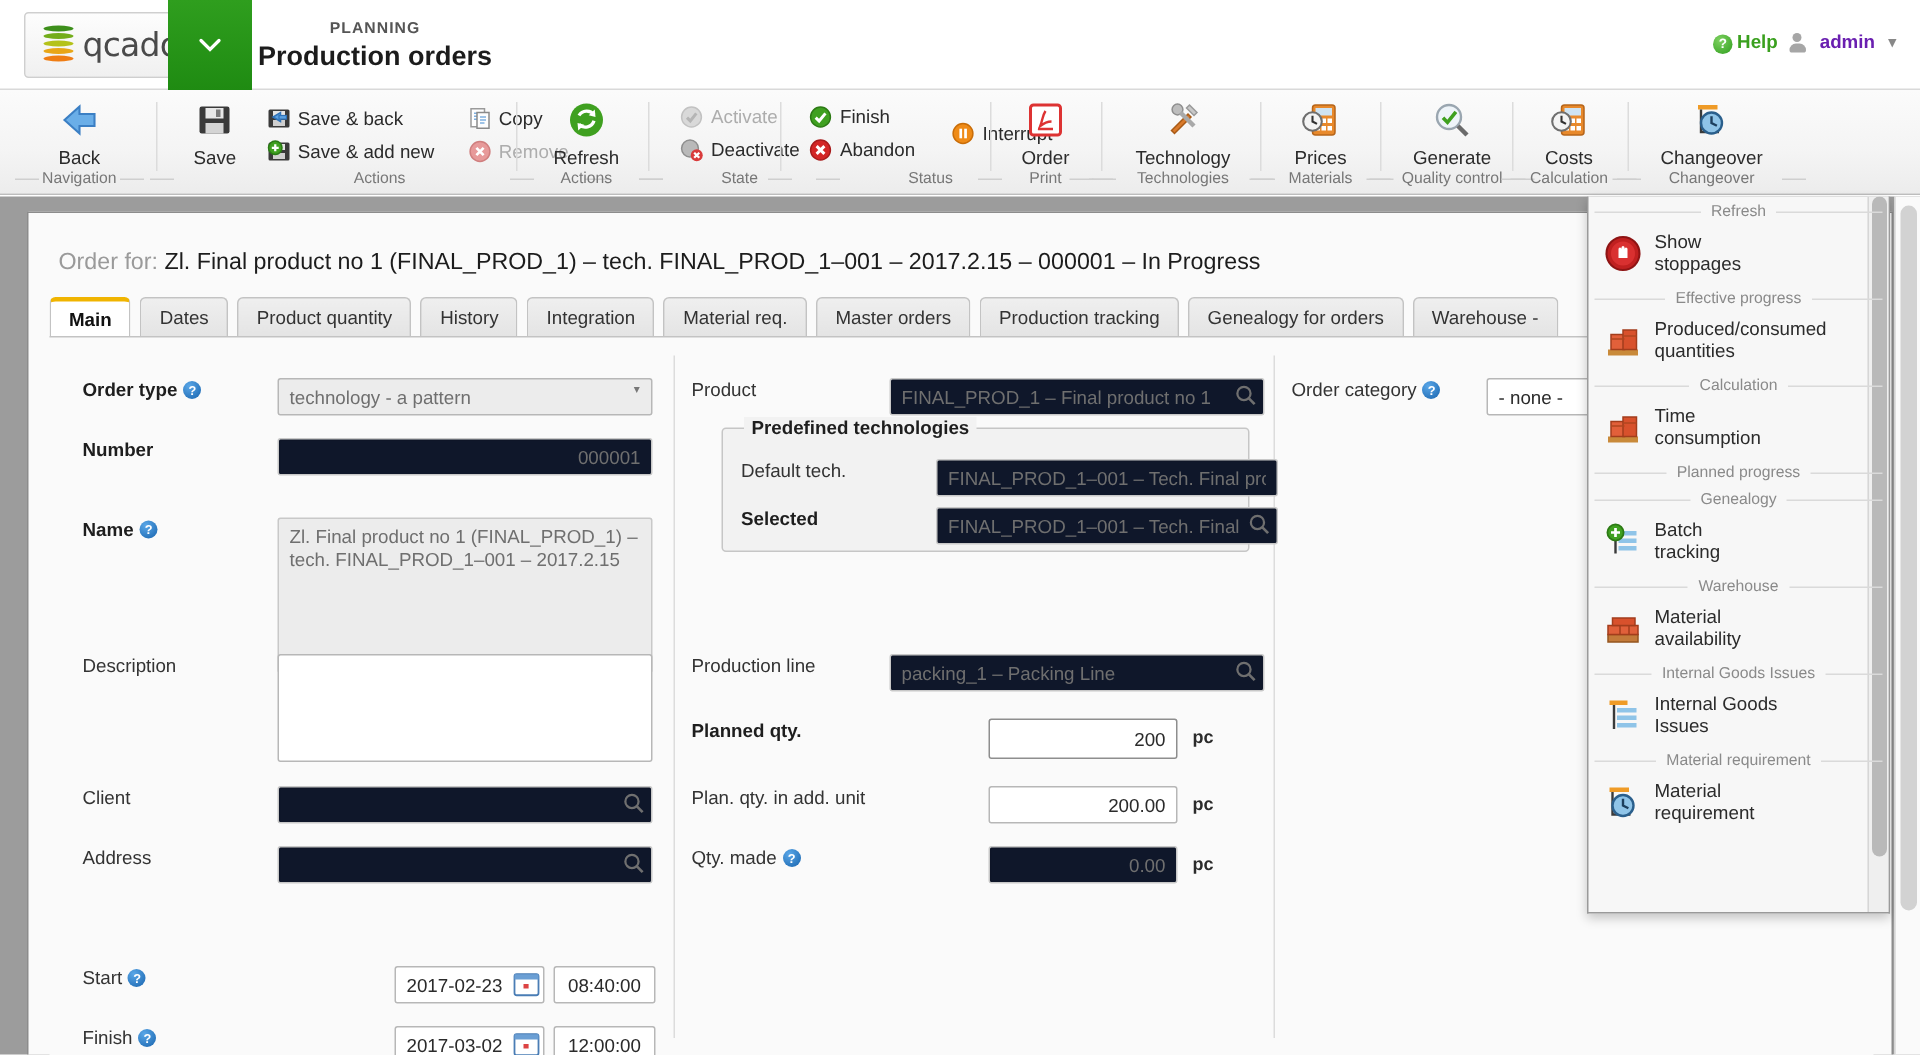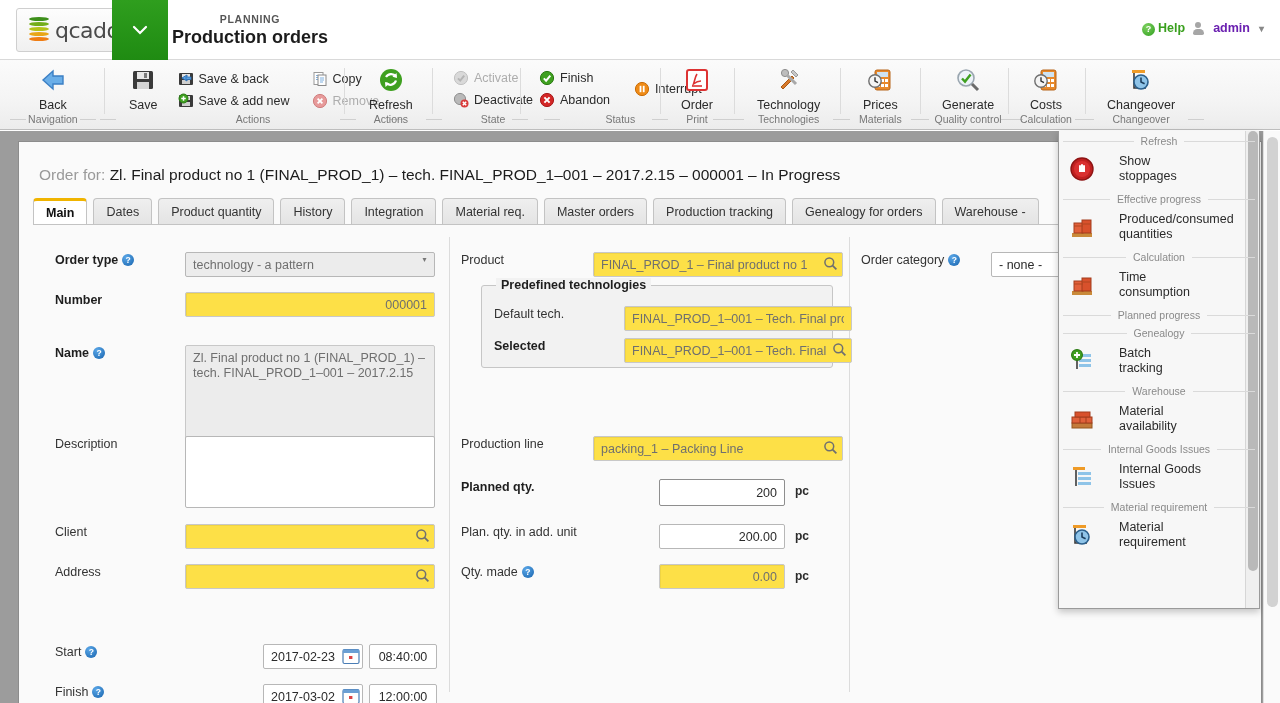--- a/index.html
+++ b/index.html
@@ -171,21 +171,21 @@
     text-align: center; margin-left: 4px; vertical-align: 1px;
     cursor: pointer;
   }
   .inp {
     font-family: "Liberation Sans", sans-serif; font-size: 12.5px;
     height: 25px; padding: 0 7px; color: #2b2b2b;
     border: 1px solid #b7b7b7; background: #fff;
     border-radius: 2px; outline: none;
   }
   .inp.ro {
-    background: #fde047; color: #6f6f6f;
+    background: #0f172a; color: #6f6f6f;
     border: 1px solid #c8c8c8;
     box-shadow: inset 1px 1px 0 rgba(0,0,0,0.05);
   }
   .inp.r { text-align: right; }
   .inp.sel {
     background: #ececec; color: #6f6f6f; padding-right: 20px;
   }
   .selbox { position: relative; display: inline-block; }
   .selbox .arrows {
     position: absolute; right: 6px; top: 4px; width: 9px; height: 17px;
@@ -241,21 +241,21 @@
   }
   .dd-sec span { background: #f7f7f7; padding: 0 7px; position: relative; z-index: 2; }
   .dd-sec:before {
     content: ""; position: absolute; left: 4px; right: 4px; top: 8px;
     border-top: 1px solid #dadada; z-index: 1;
   }
   .dd-item {
     display: flex; align-items: center; gap: 8px;
     padding: 5px 8px 5px 10px; cursor: pointer;
   }
-  .dd-item .txt { font-size: 12.5px; color: #2b2b2b; line-height: 15px; margin-left: 16px; }
+  .dd-item .txt { font-size: 12.5px; color: #2b2b2b; line-height: 15px; }
 
   
   .vscroll-outer {
     position: absolute; right: 0; top: 131px; width: 17px; height: 572px;
     background: #fafafa; border-left: 1px solid #e0e0e0; z-index: 50;
   }
   .vscroll-thumb {
     position: absolute; left: 3px; top: 6px; width: 11px; height: 470px;
     background: #d2d2d2; border-radius: 6px;
   }

